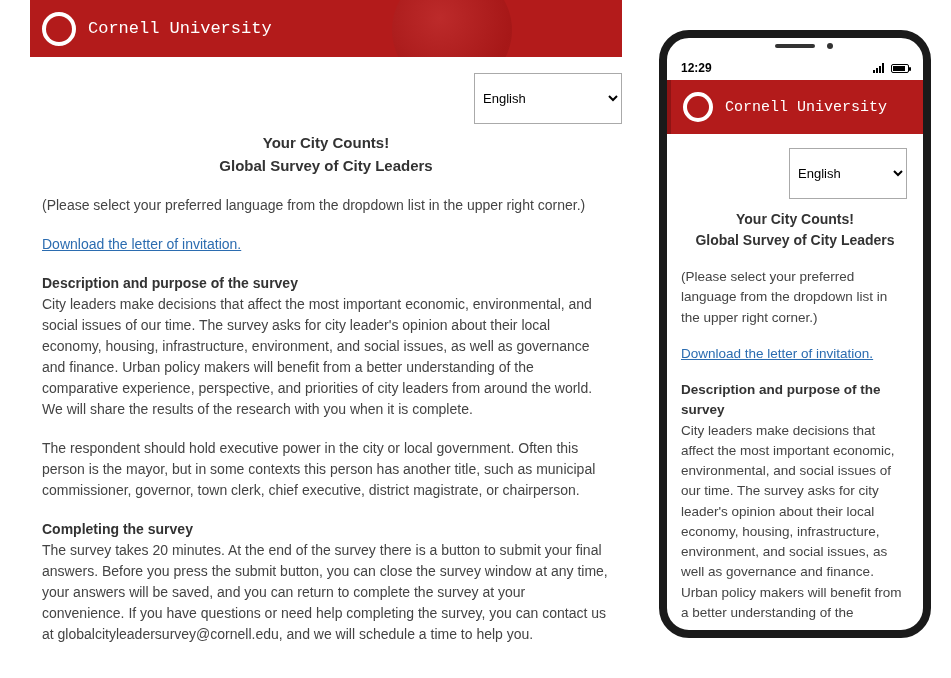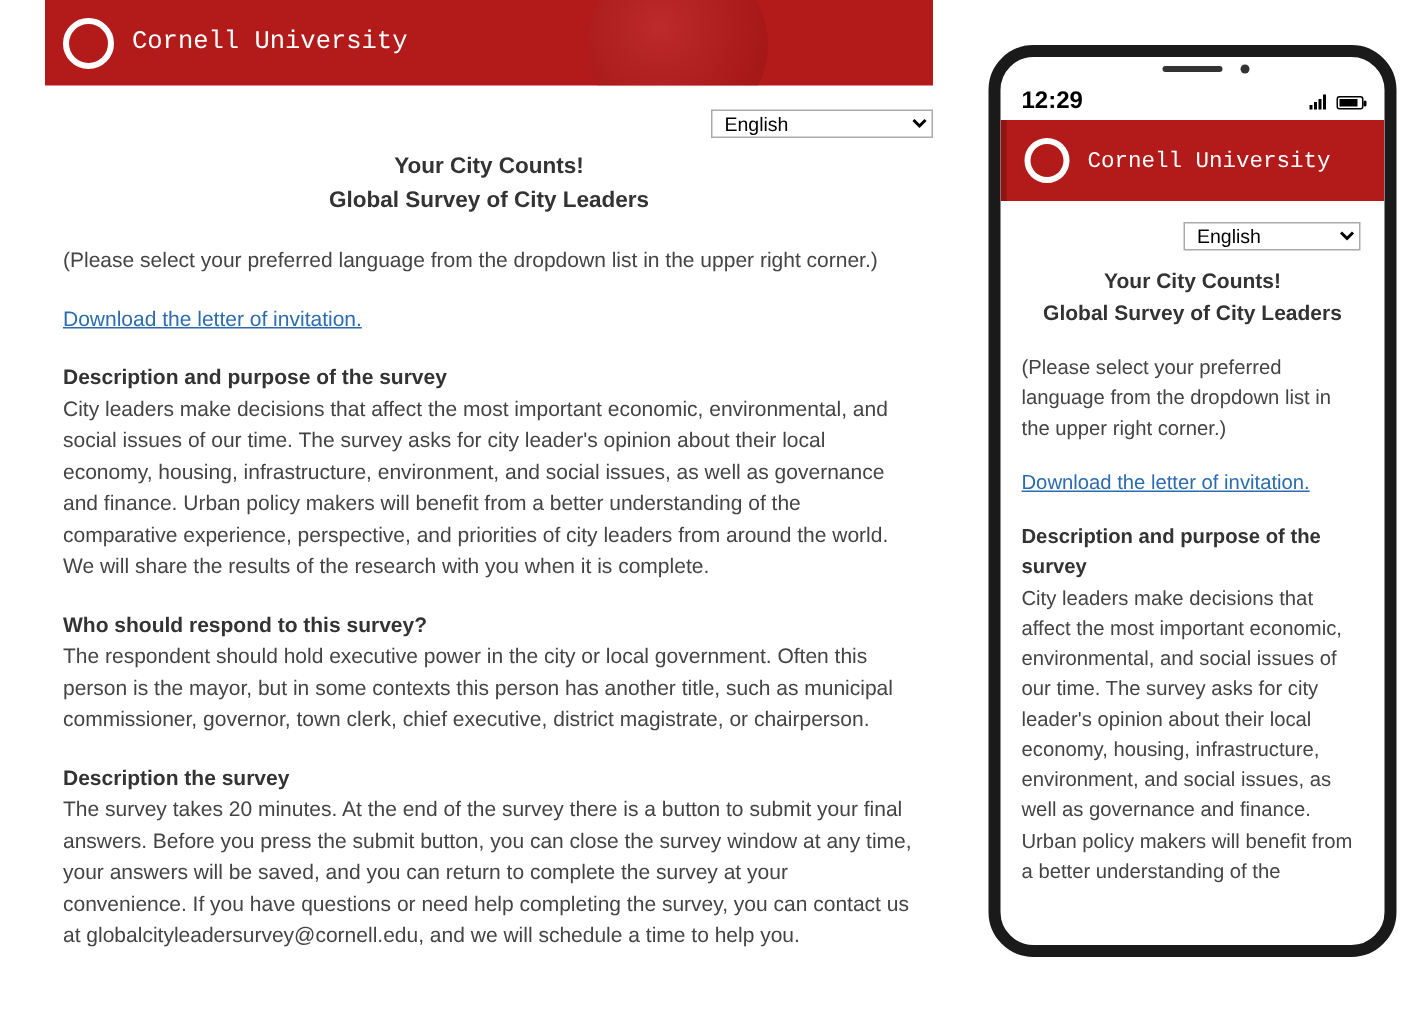--- a/index.html
+++ b/index.html
@@ -62,21 +62,21 @@
     opacity: 0.5;
   }
   .lang-row {
     display: flex;
     justify-content: flex-end;
     padding: 16px 0 8px 0;
   }
   .lang-select {
     width: 148px;
     font-size: 13px;
-    padding: 0 4px;
+    padding: 16px 4px;
     border: 1px solid #aaa;
     background: #fff;
   }
   .content {
     padding: 0 12px;
     font-size: 14px;
     line-height: 1.5;
     color: #444;
   }
   .content h2 {
@@ -137,21 +137,21 @@
   .statusbar {
     position: absolute;
     top: 18px;
     left: 0;
     right: 0;
     height: 24px;
     display: flex;
     justify-content: space-between;
     align-items: center;
     padding: 0 14px;
-    font-size: 16px;
+    font-size: 12px;
     font-weight: bold;
     color: #000;
   }
   .status-icons { display: flex; gap: 4px; align-items: center; }
   .sig {
     width: 14px; height: 10px;
     display: flex; align-items: flex-end; gap: 1px;
   }
   .sig span {
     width: 2px; background: #000;
@@ -245,25 +245,24 @@
   <div class="content">
     <h2>Your City Counts!</h2>
     <h3>Global Survey of City Leaders</h3>
     <p>(Please select your preferred language from the dropdown list in the upper right corner.)</p>
     <p><a href="#">Download the letter of invitation.</a></p>
     <p>
       <span class="section-title">Description and purpose of the survey</span>
       <span>City leaders make decisions that affect the most important economic, environmental, and social issues of our time. The survey asks for city leader's opinion about their local economy, housing, infrastructure, environment, and social issues, as well as governance and finance. Urban policy makers will benefit from a better understanding of the comparative experience, perspective, and priorities of city leaders from around the world. We will share the results of the research with you when it is complete.</span>
     </p>
     <p>
-      <span class="section-title">Who should respond to this survey?</span>
       <span>The respondent should hold executive power in the city or local government. Often this person is the mayor, but in some contexts this person has another title, such as municipal commissioner, governor, town clerk, chief executive, district magistrate, or chairperson.</span>
     </p>
     <p>
-      <span class="section-title">Description the survey</span>
+      <span class="section-title">Completing the survey</span>
       <span>The survey takes 20 minutes. At the end of the survey there is a button to submit your final answers. Before you press the submit button, you can close the survey window at any time, your answers will be saved, and you can return to complete the survey at your convenience. If you have questions or need help completing the survey, you can contact us at globalcityleadersurvey@cornell.edu, and we will schedule a time to help you.</span>
     </p>
   </div>
 </div>
 
 <div class="phone">
   <div class="speaker"></div>
   <div class="cam"></div>
   <div class="statusbar">
     <span>12:29</span>

